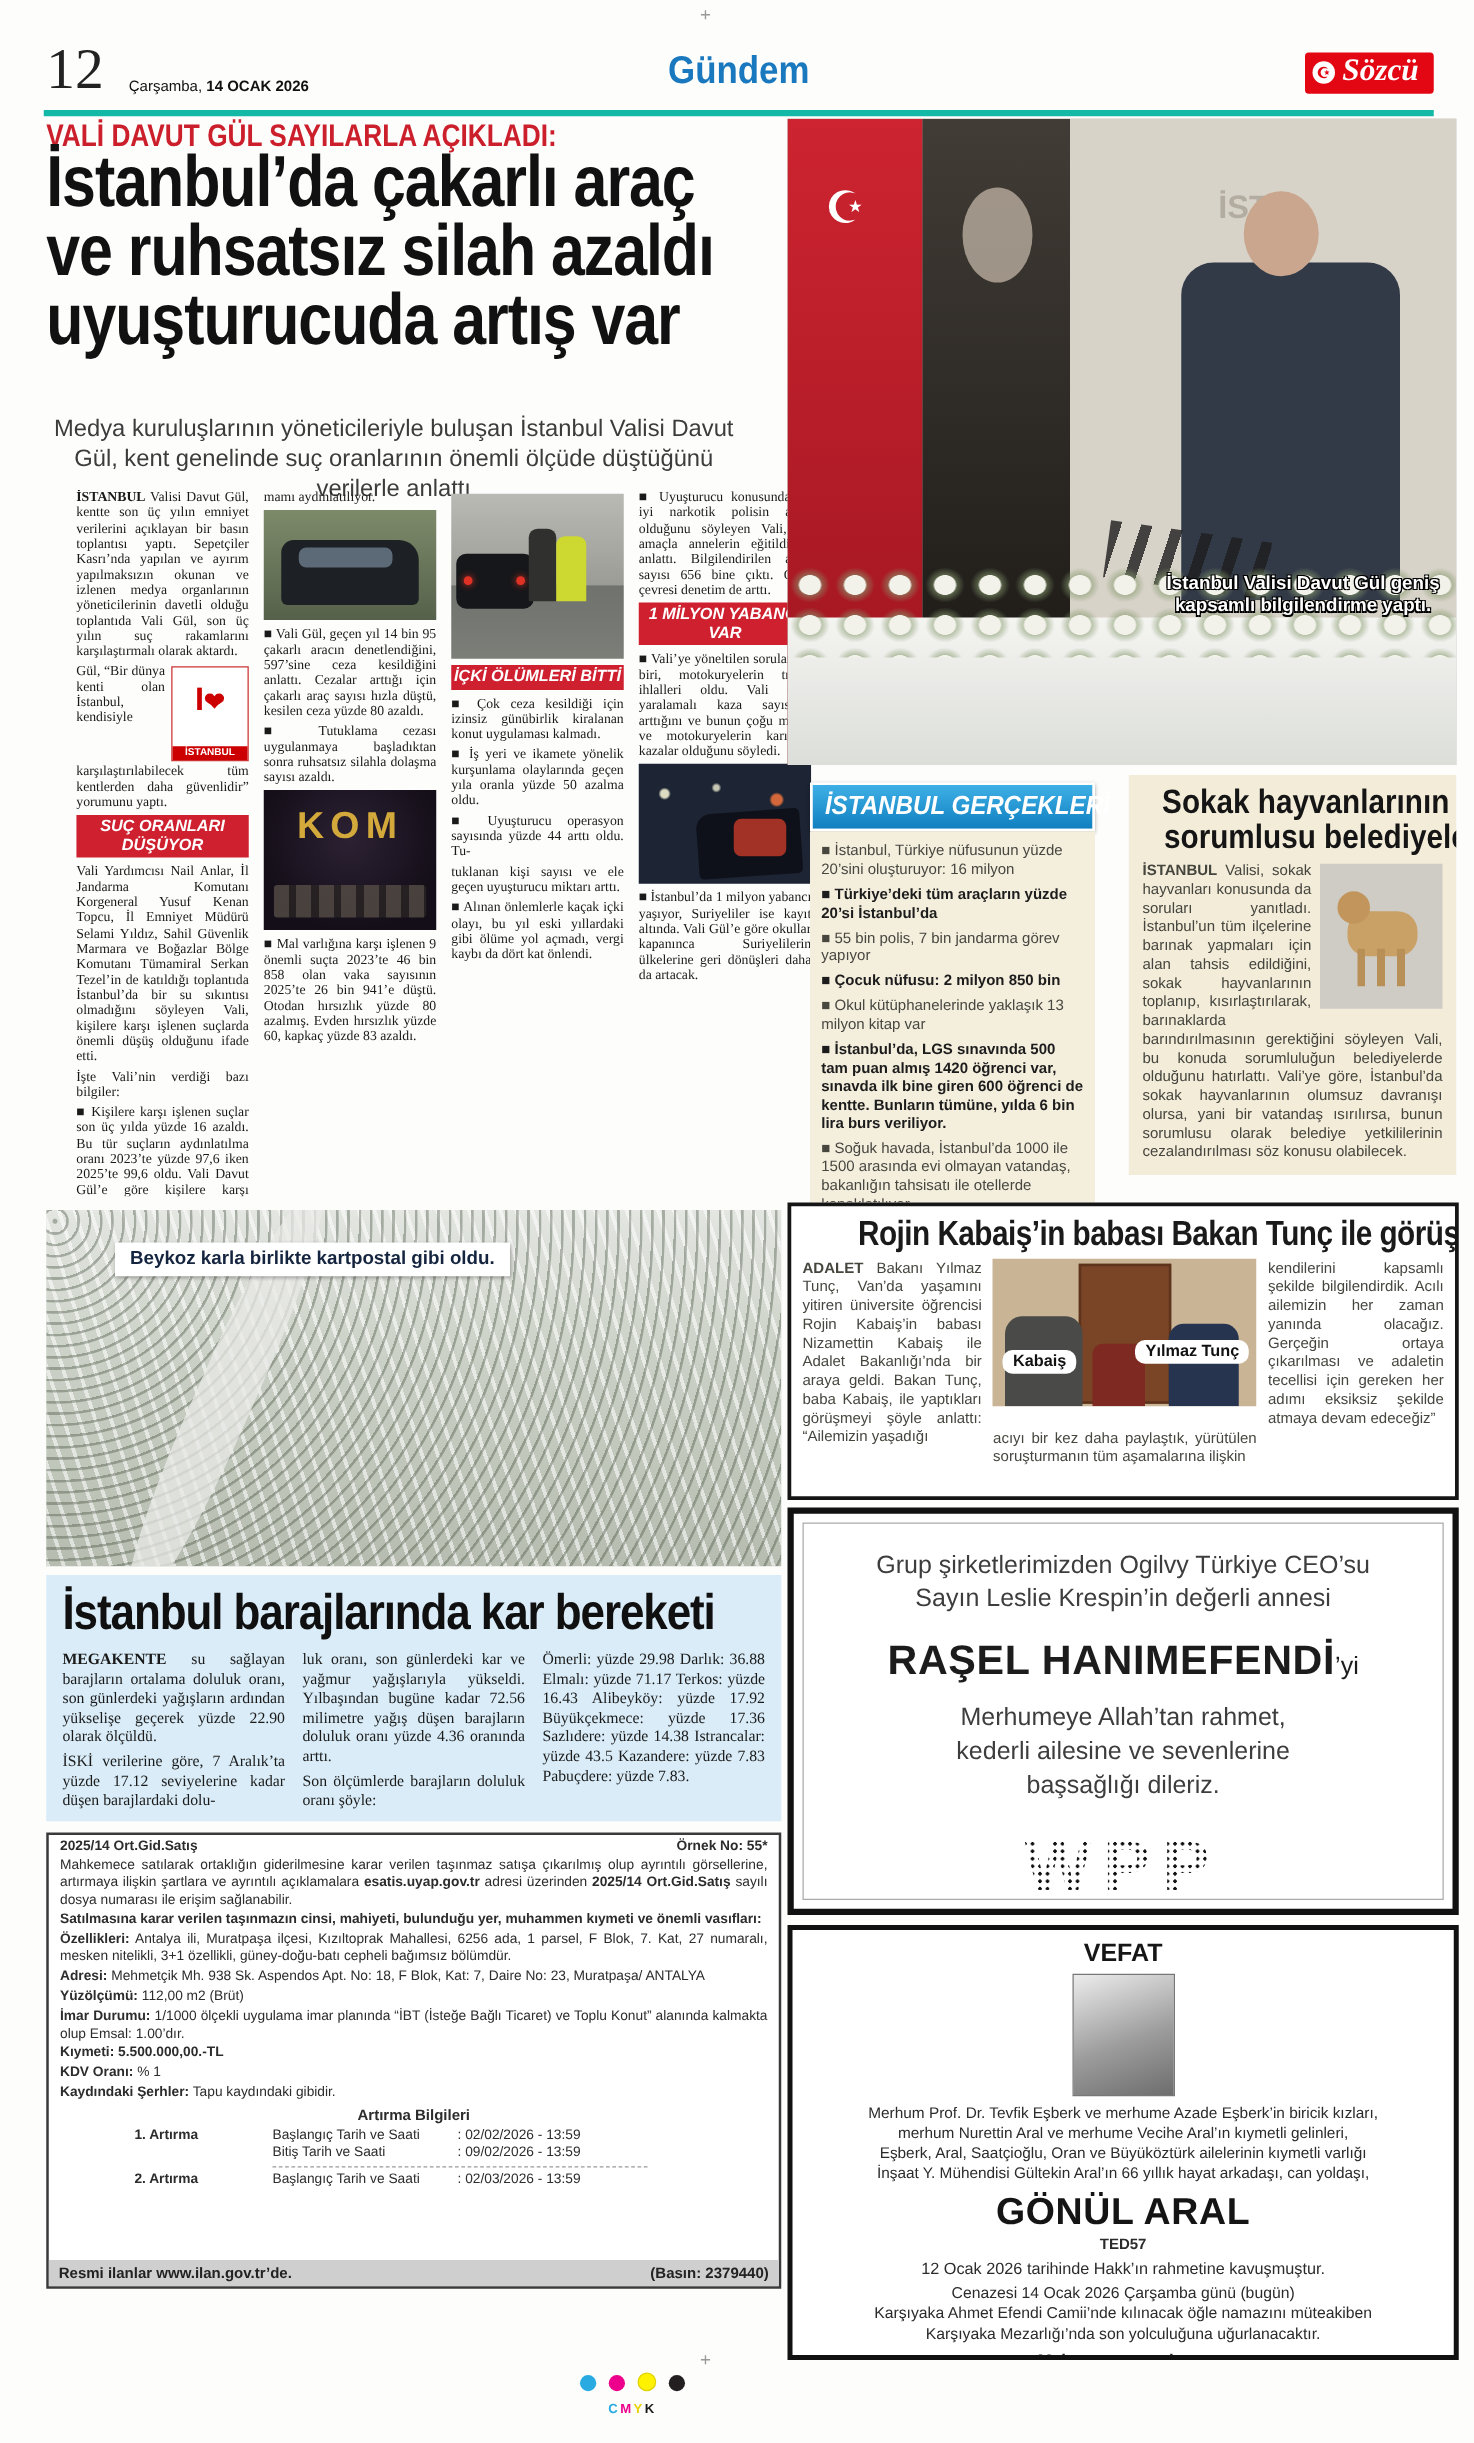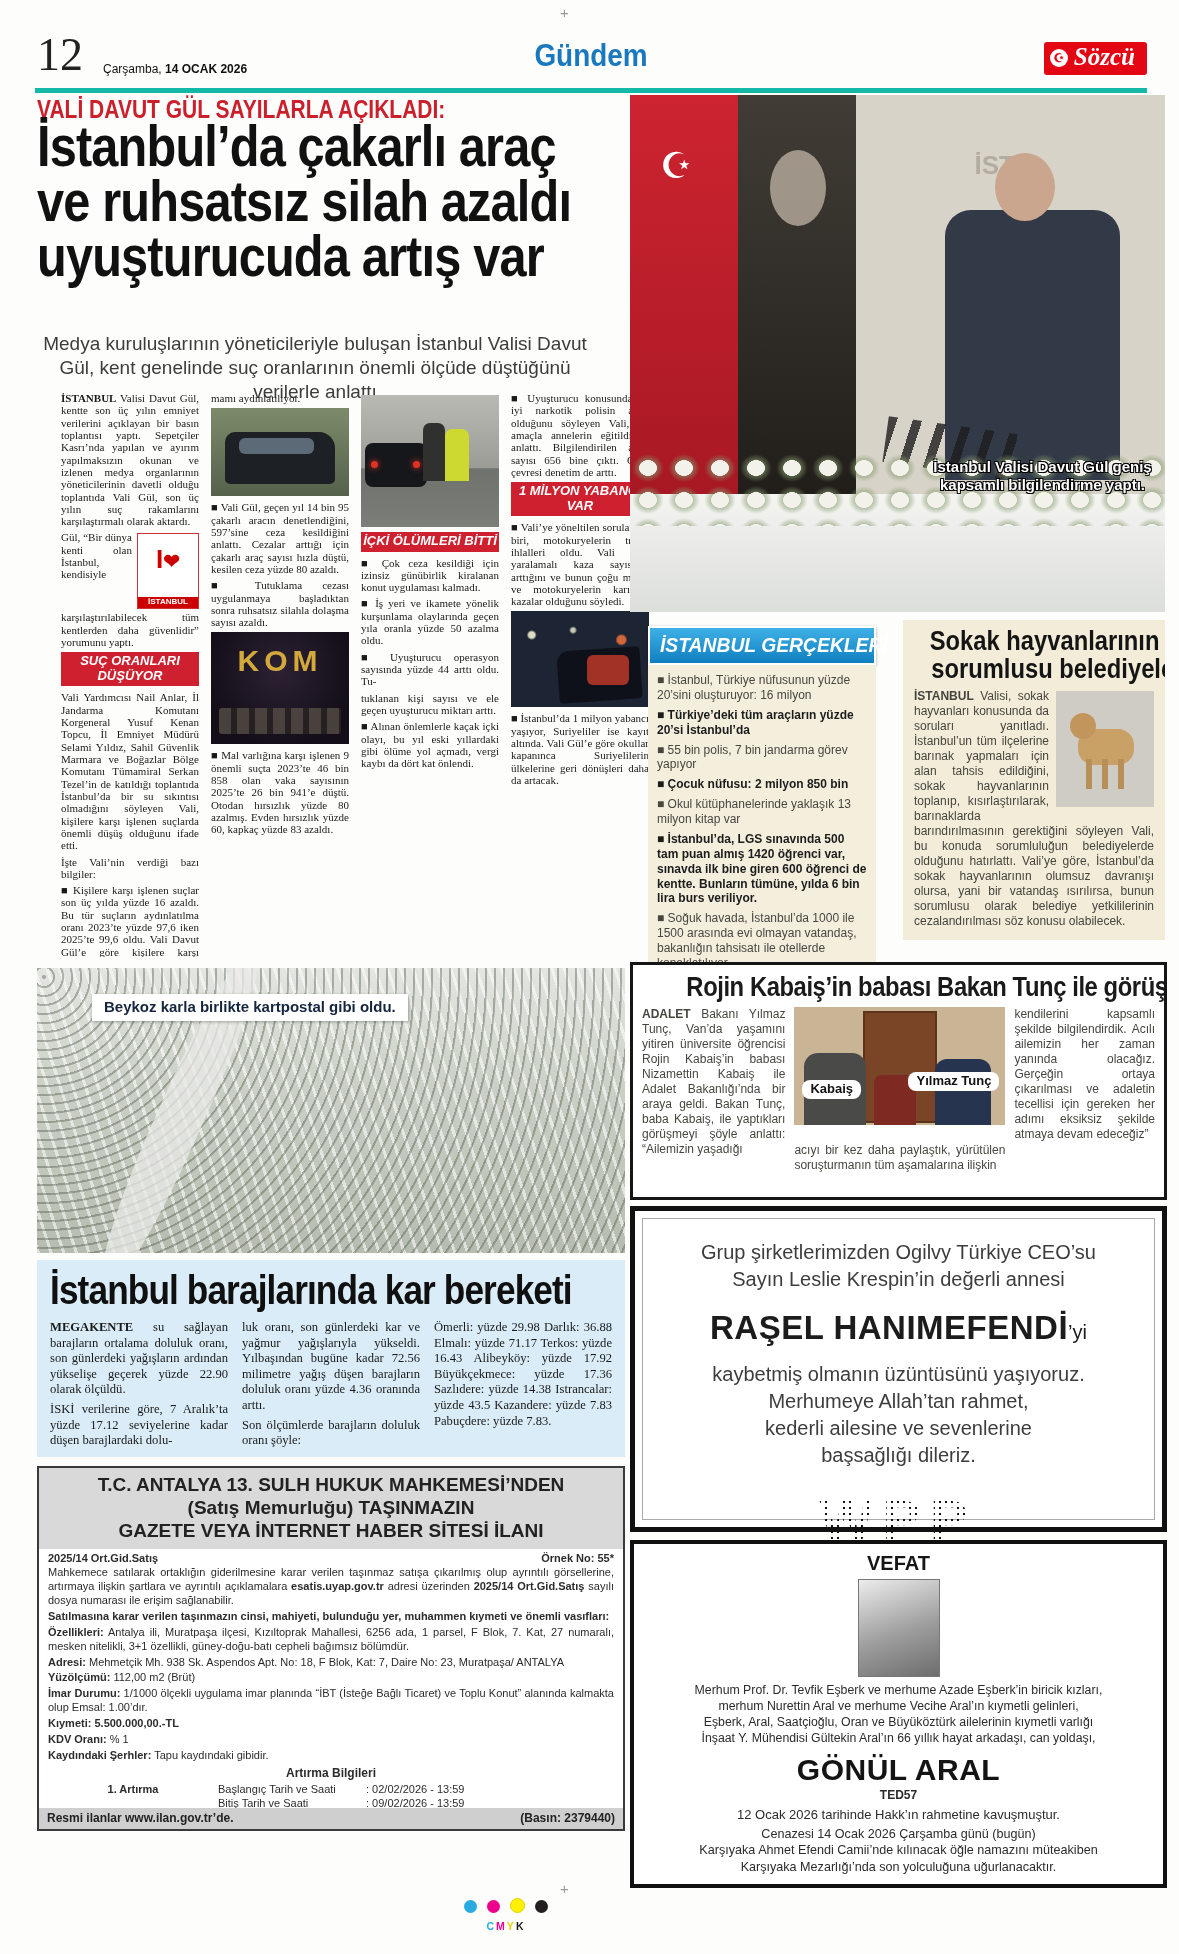--- a/index.html
+++ b/index.html
@@ -309,34 +309,28 @@
   </div>
 </div>
 
 <div class="abs wpp">
   <div class="wpp-in">
     <div class="wpp-line">Grup şirketlerimizden Ogilvy Türkiye CEO’su</div>
     <div class="wpp-line">Sayın Leslie Krespin’in değerli annesi</div>
     <div class="wpp-name">
       <b>RAŞEL HANIMEFENDİ</b><span>’yi</span>
     </div>
-    <div class="wpp-line">kaybetmiş olmanın üzüntüsünü yaşıyoruz.</div>
     <div class="wpp-line">Merhumeye Allah’tan rahmet,</div>
     <div class="wpp-line">kederli ailesine ve sevenlerine</div>
     <div class="wpp-line">başsağlığı dileriz.</div>
     <div class="wpp-logo">WPP</div>
   </div>
 </div>
 
 <div class="abs legal">
-  <div class="legal-head">
-    <div>T.C. ANTALYA 13. SULH HUKUK MAHKEMESİ’NDEN</div>
-    <div>(Satış Memurluğu) TAŞINMAZIN</div>
-    <div>GAZETE VEYA İNTERNET HABER SİTESİ İLANI</div>
-  </div>
   <div class="legal-body">
     <div class="legal-row1">
       <span>2025/14 Ort.Gid.Satış</span>
       <span>Örnek No: 55*</span>
     </div>
     <p><span>Mahkemece satılarak ortaklığın giderilmesine karar verilen taşınmaz satışa çıkarılmış olup ayrıntılı görsellerine, artırmaya ilişkin şartlara ve ayrıntılı açıklamalara </span><b>esatis.uyap.gov.tr</b><span> adresi üzerinden </span><b>2025/14 Ort.Gid.Satış</b><span> sayılı dosya numarası ile erişim sağlanabilir.</span></p>
     <p><b>Satılmasına karar verilen taşınmazın cinsi, mahiyeti, bulunduğu yer, muhammen kıymeti ve önemli vasıfları:</b></p>
     <p><b>Özellikleri:</b><span> Antalya ili, Muratpaşa ilçesi, Kızıltoprak Mahallesi, 6256 ada, 1 parsel, F Blok, 7. Kat, 27 numaralı, mesken nitelikli, 3+1 özellikli, güney-doğu-batı cepheli bağımsız bölümdür.</span></p>
     <p><b>Adresi:</b><span> Mehmetçik Mh. 938 Sk. Aspendos Apt. No: 18, F Blok, Kat: 7, Daire No: 23, Muratpaşa/ ANTALYA</span></p>
     <p><b>Yüzölçümü:</b><span> 112,00 m2 (Brüt)</span></p>

